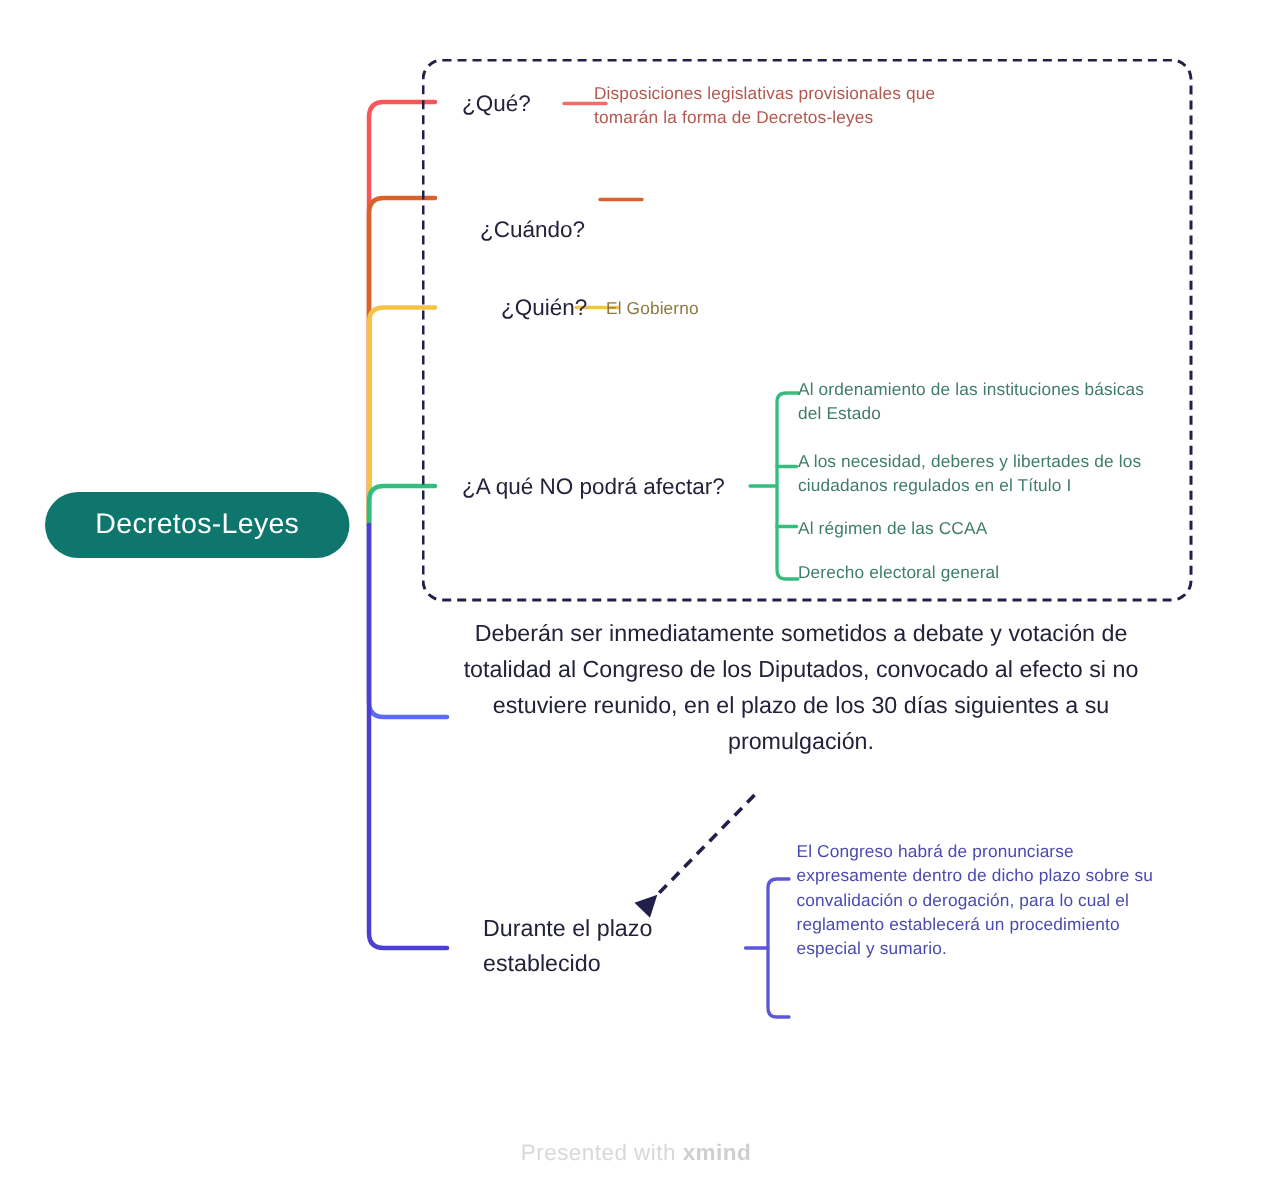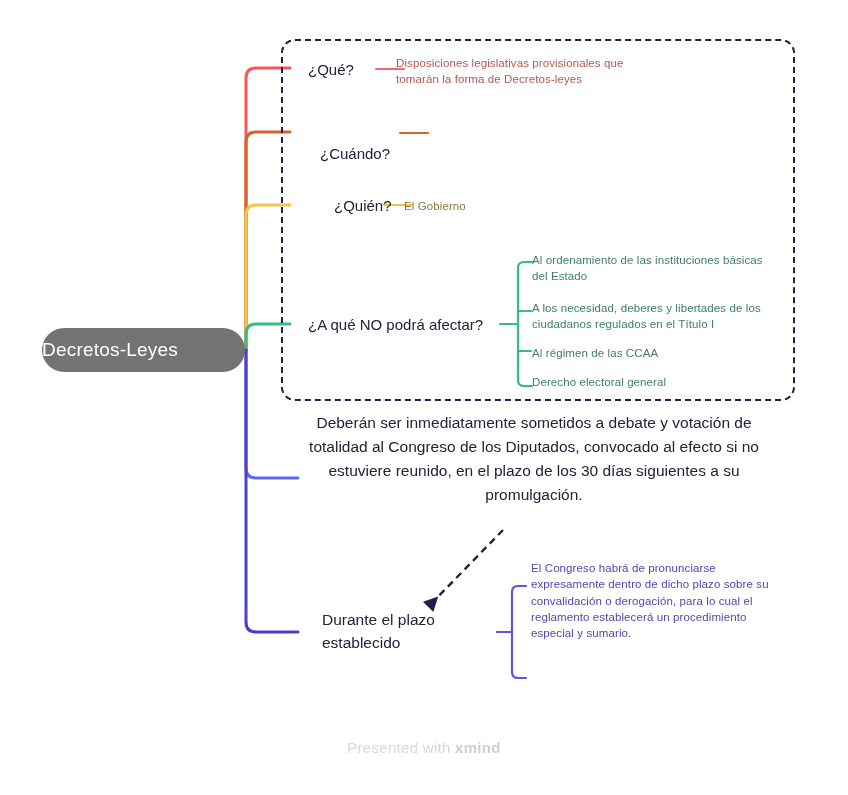--- a/index.html
+++ b/index.html
@@ -23,29 +23,29 @@
     left: 0;
     top: 0;
     width: 848px;
     height: 795px;
     pointer-events: none;
   }
 
   
   #root-node {
     position: absolute;
-    left: 42px;
+    left: 30px;
     top: 328px;
     width: 203px;
     height: 44px;
     border-radius: 22px;
-    background: #737373;
+    background: #0f766e;
     display: flex;
     align-items: center;
-    justify-content: flex-start;
+    justify-content: center;
     box-sizing: border-box;
   }
   #root-node .root-label {
     color: #ffffff;
     font-size: 19px;
     letter-spacing: 0.2px;
     white-space: nowrap;
   }
 
   
@@ -103,21 +103,21 @@
     width: 180px;
     color: #22223a;
     font-size: 15.5px;
     line-height: 1.5;
   }
 
   
   #footer {
     position: absolute;
     left: 0;
-    top: 739px;
+    top: 760px;
     width: 848px;
     text-align: center;
     color: #d8d8d8;
     font-size: 15px;
     letter-spacing: 0.3px;
   }
   #footer .brand {
     font-weight: bold;
     color: #cfcfcf;
   }

